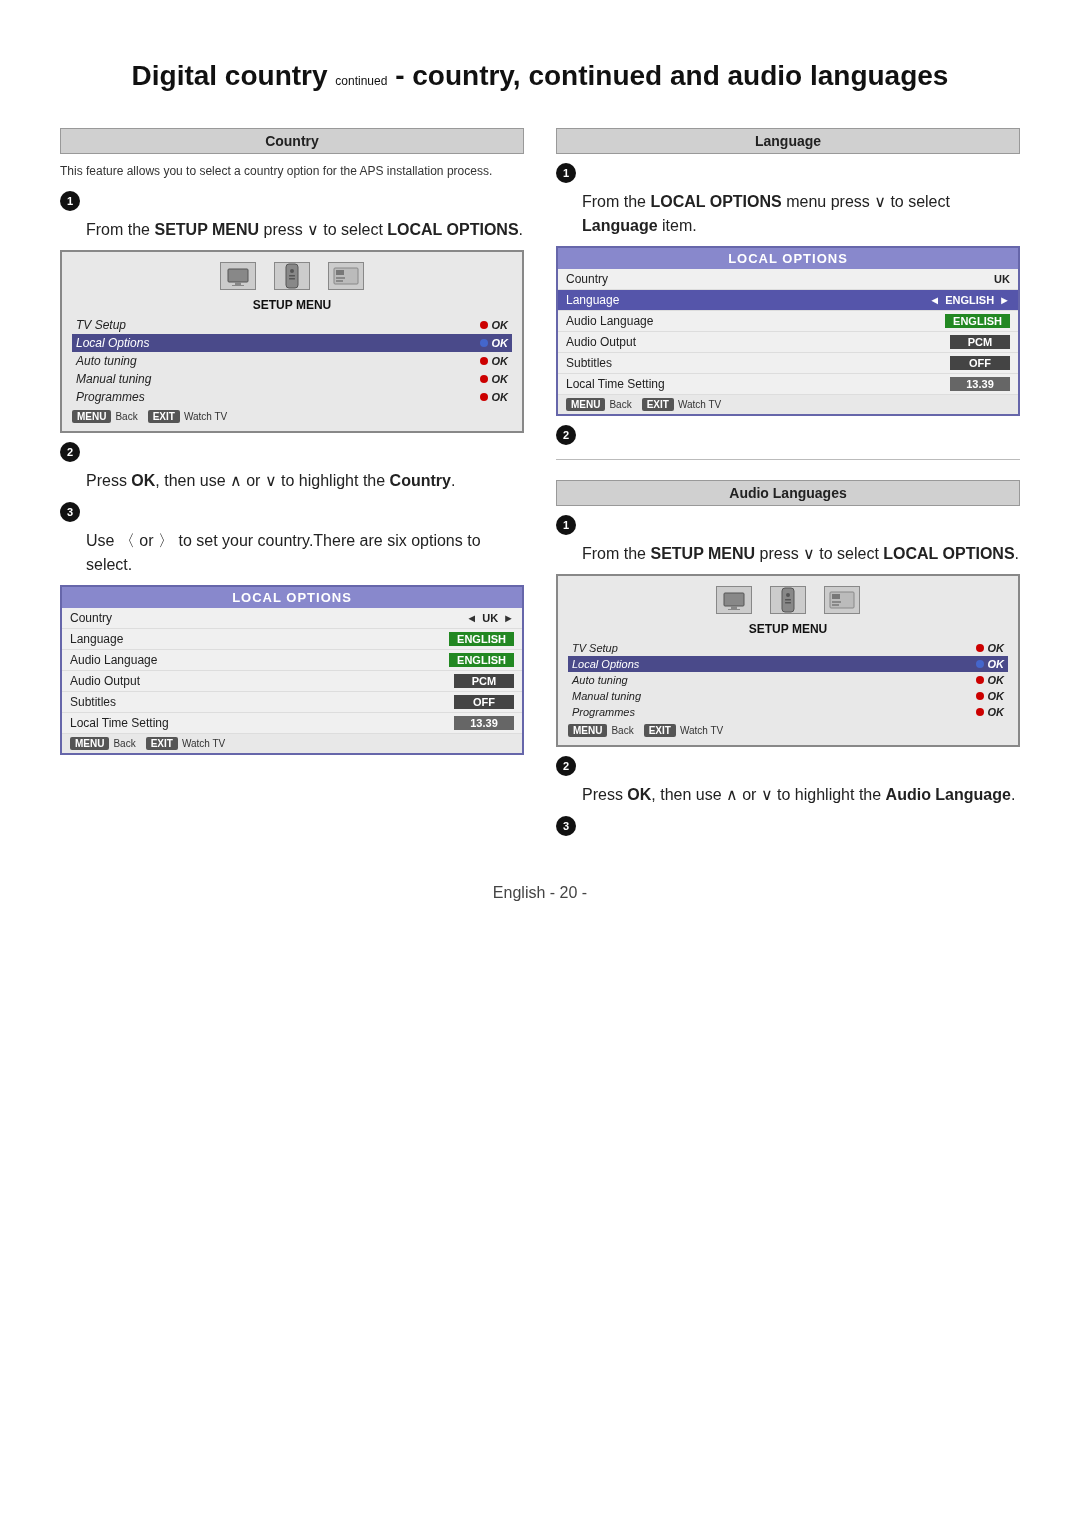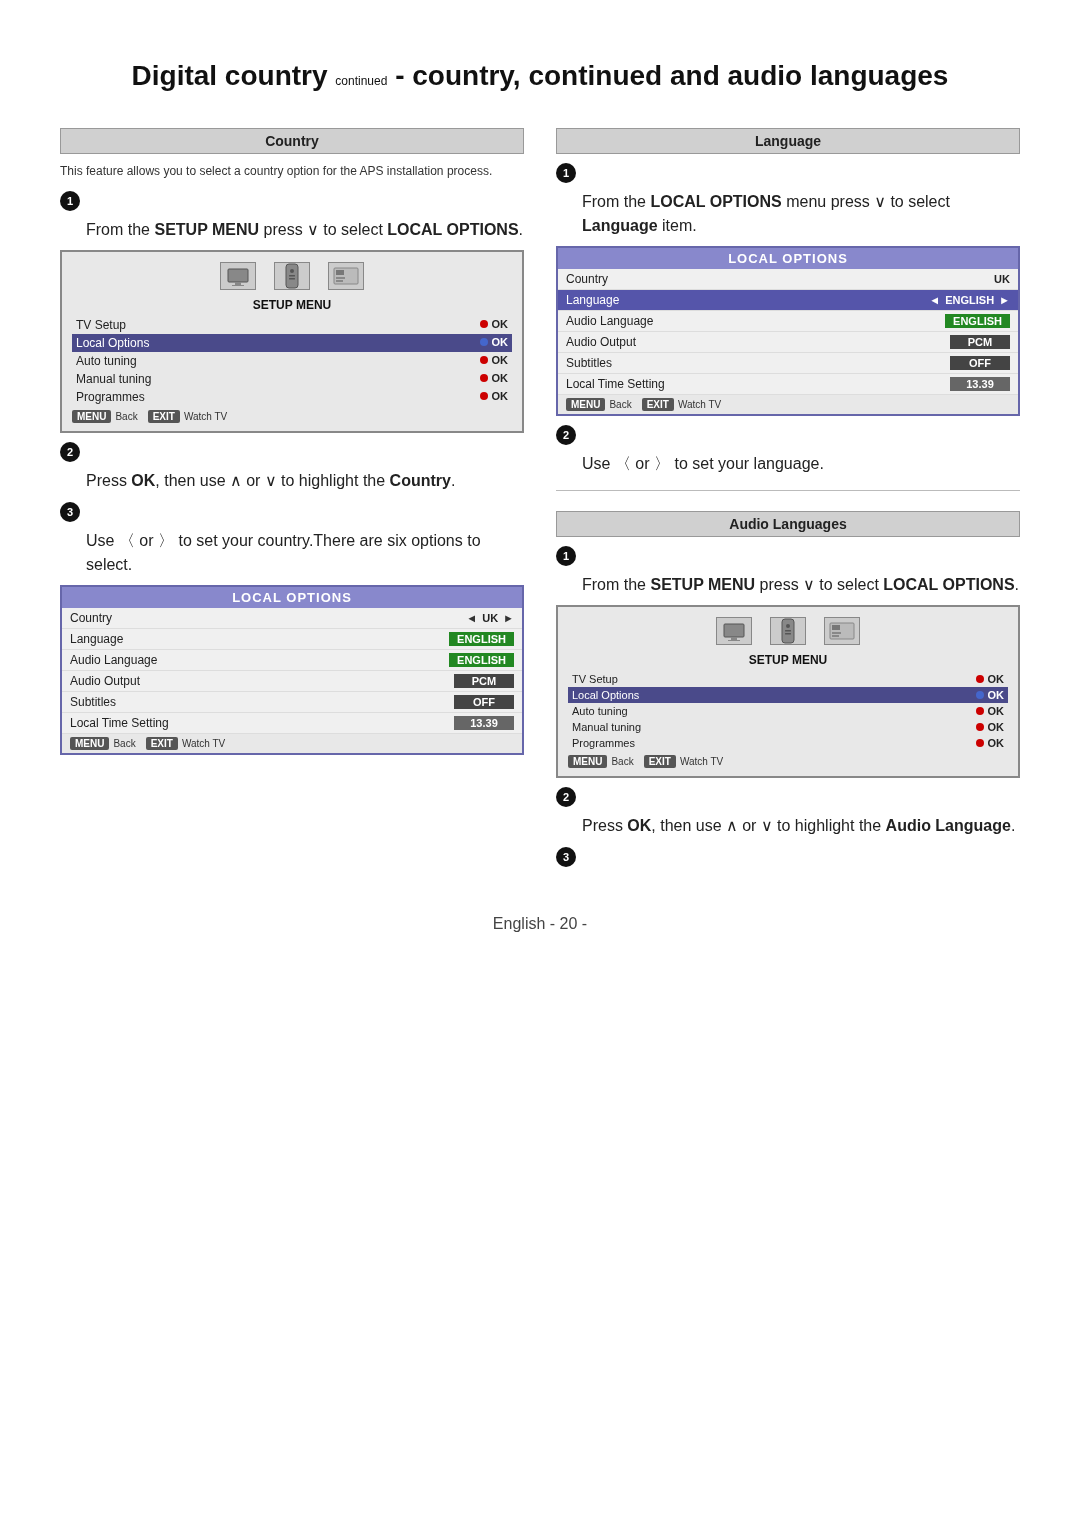--- a/index.html
+++ b/index.html
@@ -120,24 +120,25 @@
     .setup-menu-title {
       text-align: center;
       font-weight: bold;
       font-size: 12px;
       margin-bottom: 4px;
       color: #111;
     }
     .menu-row {
       display: flex;
       justify-content: space-between;
-      align-items: flex-start;
+      align-items: center;
       padding: 2px 4px;
       font-size: 12px;
       border-bottom: none;
+      font-style: italic;
     }
     .menu-row.highlighted {
       background: #4a4a8a;
       color: #fff;
     }
     .menu-row-value {
       display: flex;
       align-items: center;
       gap: 4px;
     }
@@ -465,23 +466,20 @@
         <div class="local-options-footer">
           <span class="menu-footer-btn">MENU</span>
           <span class="menu-footer-lbl">Back</span>
           <span class="menu-footer-btn">EXIT</span>
           <span class="menu-footer-lbl">Watch TV</span>
         </div>
       </div>
 
       <div class="step">
         <div class="step-num">2</div>
-        <div class="step-text">
-          Use 〈 or 〉 to set your language.
-        </div>
       </div>
 
       <hr class="divider-line">
 
       <div class="audio-section">
         <div class="section-header">
           <span>Audio Languages</span>
         </div>
 
 

